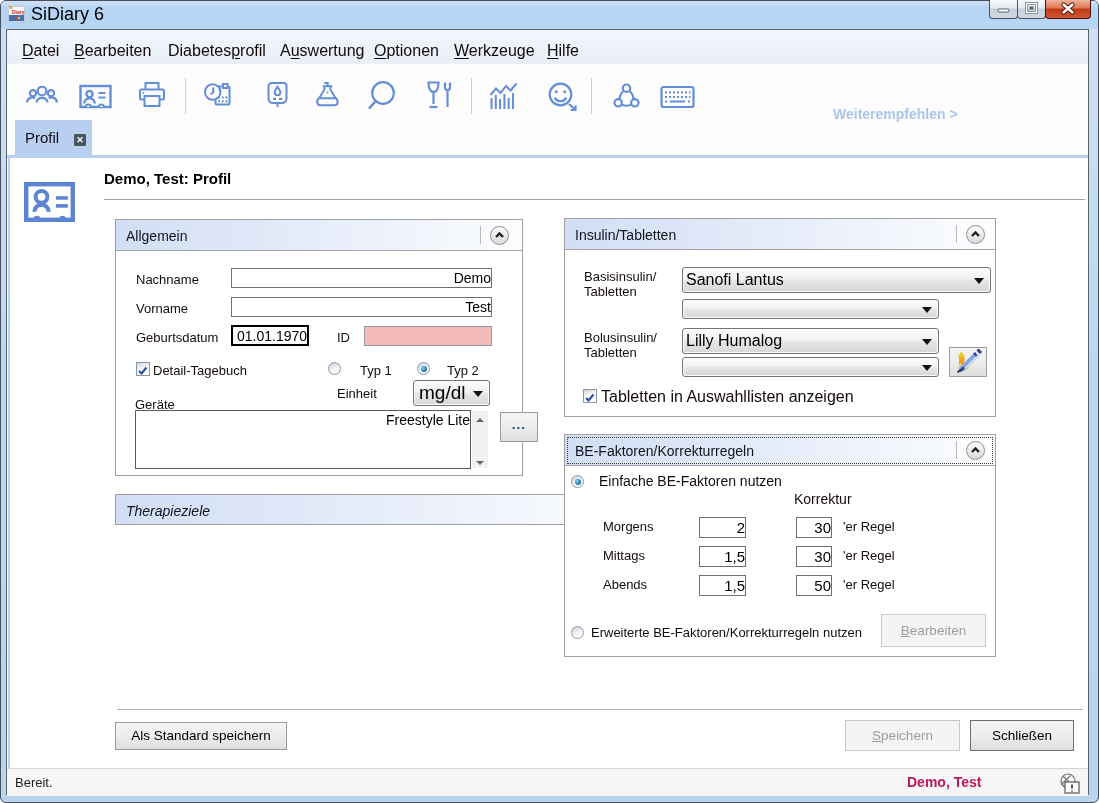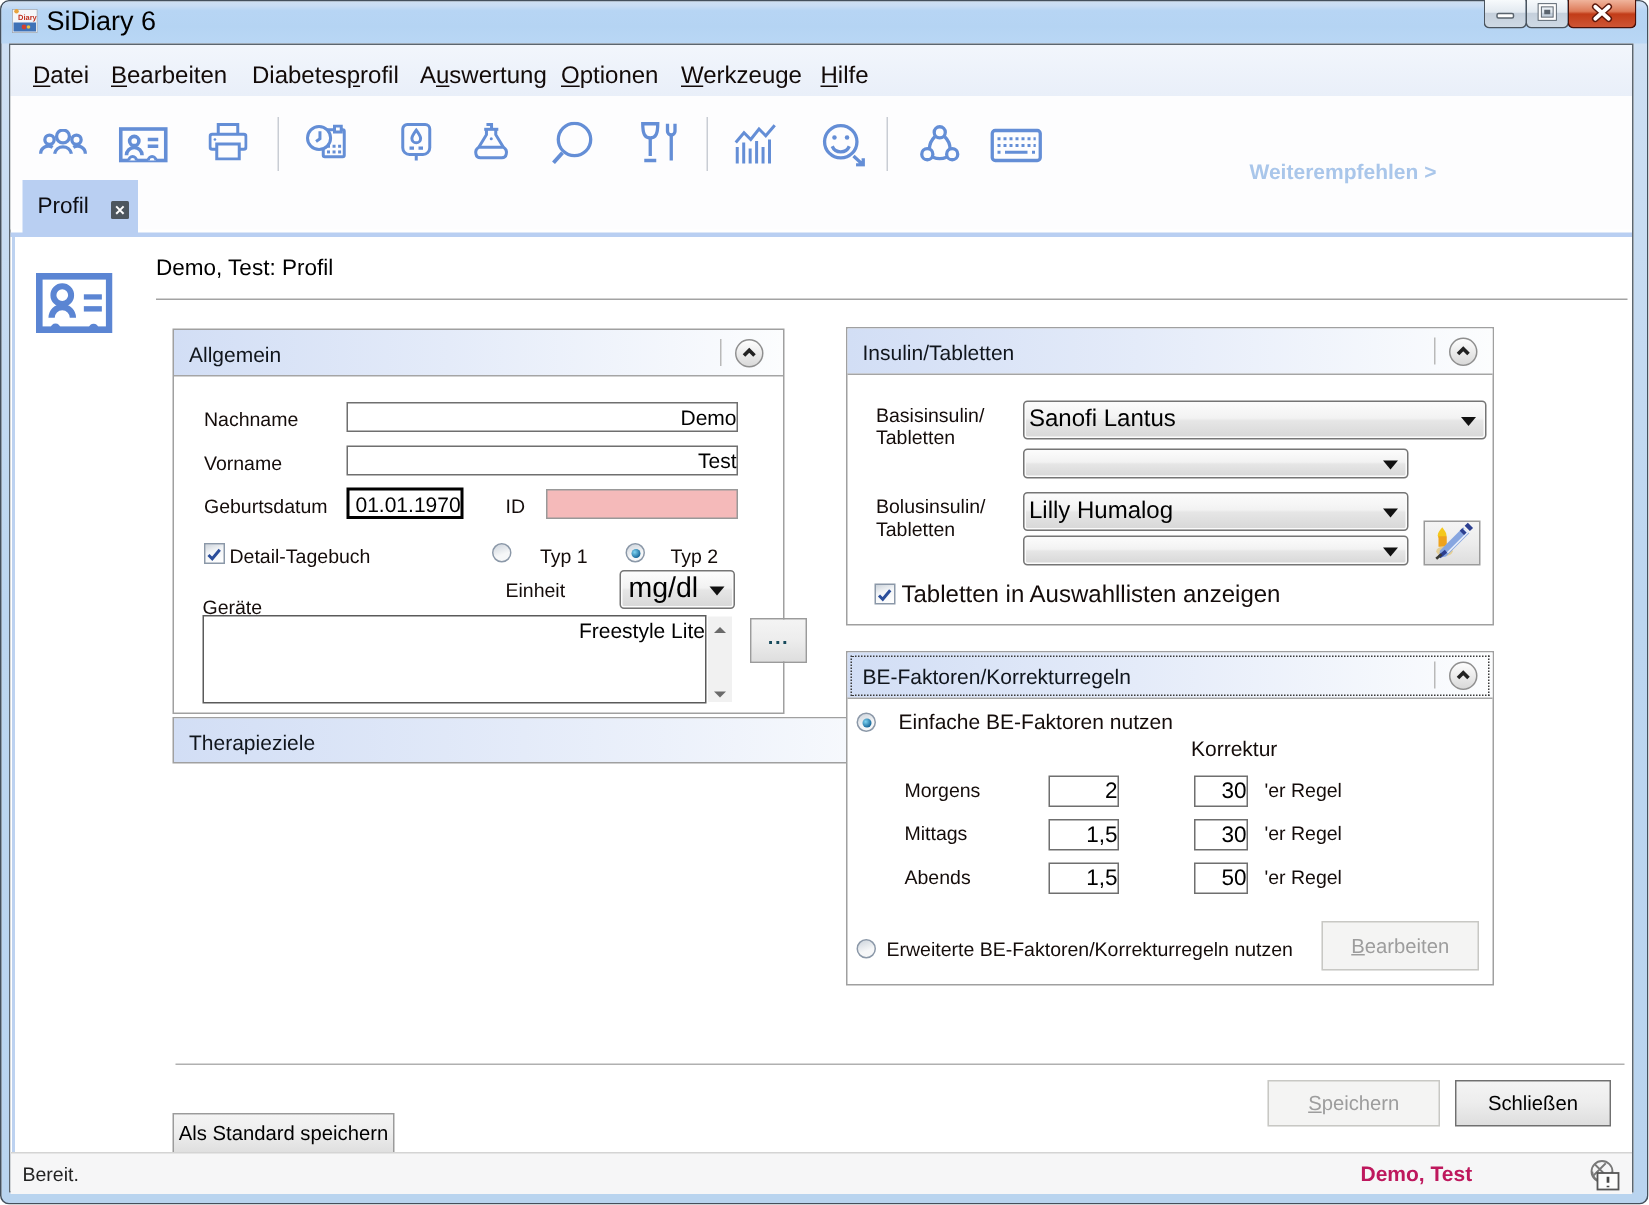--- a/index.html
+++ b/index.html
@@ -31,21 +31,21 @@
 
 
 #tab { position:absolute; left:8px; top:90px; width:77px; height:36px; background:#b9cff2; }
 #tab span { position:absolute; left:10px; top:9px; font-size:15px; color:#0d0d12; }
 #tabclose { position:absolute; left:59px; top:14px; width:12px; height:12px; background:#4d565e; border-radius:1px; color:#fff; font-size:9px; font-weight:bold; text-align:center; line-height:12px; }
 #tabline { position:absolute; left:0; top:125px; width:1081px; height:3px; background:#b9cff2; }
 
 
 #content { position:absolute; left:0; top:128px; width:1081px; height:611px; background:#fff; }
 #vline { position:absolute; left:1px; top:0px; width:2px; height:611px; background:#bdd2f0; }
-#heading { position:absolute; left:97px; top:12px; font-size:15px; color:#000; }
+#heading { position:absolute; left:97px; top:12px; font-size:15px; color:#000;font-weight:bold; }
 #hline1 { position:absolute; left:97px; top:41px; width:981px; height:1px; background:#a3a3a3; }
 
 
 .gbox { position:absolute; border:1px solid #a0a0a0; background:#fff; }
 .ghead { position:absolute; left:0; top:0; right:0; height:31px; border-bottom:1px solid #a5a5a5;
   background:linear-gradient(to right,#d2def5 0%, #e4ebf9 45%, #fcfdfe 100%); }
 .ghead .ht { position:absolute; left:10px; top:8px; font-size:14px; color:#10151c; }
 .gsep { position:absolute; top:6px; width:1px; height:18px; background:#b9b9b9; }
 .gcirc { position:absolute; top:6px; width:19px; height:19px; border-radius:50%;
   border:1px solid #8f8f8f; background:linear-gradient(#fefefe,#d9d9d9); }
@@ -269,21 +269,21 @@
       <div class="inp" id="gerate" style="left:19px;top:190px;width:336px;height:59px;border-color:#5a5a5a;">Freestyle Lite</div>
       <div class="abs" style="left:356px;top:191px;width:16px;height:57px;background:#f1f1f1;">
         <svg width="16" height="57" viewBox="0 0 16 57">
             <path d="M4 11 L8 7 L12 11 z" fill="#6a6a6a"></path>
             <path d="M4 50 L8 54 L12 50 z" fill="#6a6a6a"></path>
           </svg>
       </div>
       <div class="btn" style="left:384px;top:192px;width:38px;height:30px;font-weight:bold;color:#174a5c;line-height:24px;letter-spacing:1px;">...</div>
     </div>
 
-    <div class="gbox" id="gT" style="left:108px;top:320px;width:520px;height:31px;">
+    <div class="gbox" id="gT" style="left:108px;top:336px;width:520px;height:31px;font-style:italic;">
       <div class="ghead" style="height:29px;border-bottom:none;">
         <span class="ht">Therapieziele</span>
         <div class="gsep" style="right:41px"></div>
         <div class="gcirc" style="right:13px">
             <svg width="13" height="13" viewBox="0 0 13 13">
               <path d="M3 5 L6.5 8.5 L10 5" fill="none" stroke="#222" stroke-width="2.4"></path>
             </svg>
           </div>
       </div>
     </div>
@@ -356,21 +356,21 @@
       <div class="lbl" style="left:38px;top:142px;">Abends</div>
       <div class="inp" style="left:134px;top:140px;width:47px;height:21px;font-size:15px;">1,5</div>
       <div class="inp" style="left:231px;top:140px;width:36px;height:21px;font-size:15px;">50</div>
       <div class="lbl" style="left:278px;top:142px;">'er Regel</div>
       <div class="rd" style="left:6px;top:191px;"></div>
       <div class="lbl" style="left:26px;top:190px;font-size:13px;">Erweiterte BE-Faktoren/Korrekturregeln nutzen</div>
       <div class="btn dis" style="left:316px;top:179px;width:105px;height:33px;line-height:31px;"><span style="text-decoration:underline">B</span>earbeiten</div>
     </div>
 
     <div class="abs" style="left:110px;top:551px;width:966px;height:1px;background:#b0b0b0;"></div>
-    <div class="btn" style="left:108px;top:564px;width:148px;height:28px;line-height:26px;margin-top:20px;">Als Standard speichern</div>
+    <div class="btn" style="left:108px;top:564px;width:172px;height:28px;line-height:26px;">Als Standard speichern</div>
     <div class="btn dis" style="left:838px;top:562px;width:115px;height:31px;line-height:29px;"><span style="text-decoration:underline">S</span>peichern</div>
     <div class="btn" style="left:963px;top:562px;width:104px;height:31px;line-height:29px;border-color:#707070;">Schließen</div>
   </div>
 
   <div id="statusbar">
     <span class="abs" style="left:8px;top:6px;font-size:13px;color:#222;">Bereit.</span>
     <span class="abs" style="left:900px;top:5px;font-size:14px;font-weight:bold;color:#be185d;">Demo, Test</span>
     <svg class="abs" style="left:1050px;top:3px;" width="26" height="23" viewBox="0 0 26 23" fill="none" stroke="#787878" stroke-width="1.2">
       <circle cx="11" cy="9" r="7"></circle>
       <path d="M6 4 l10 10 M5.5 11.5 l8 -8"></path>

